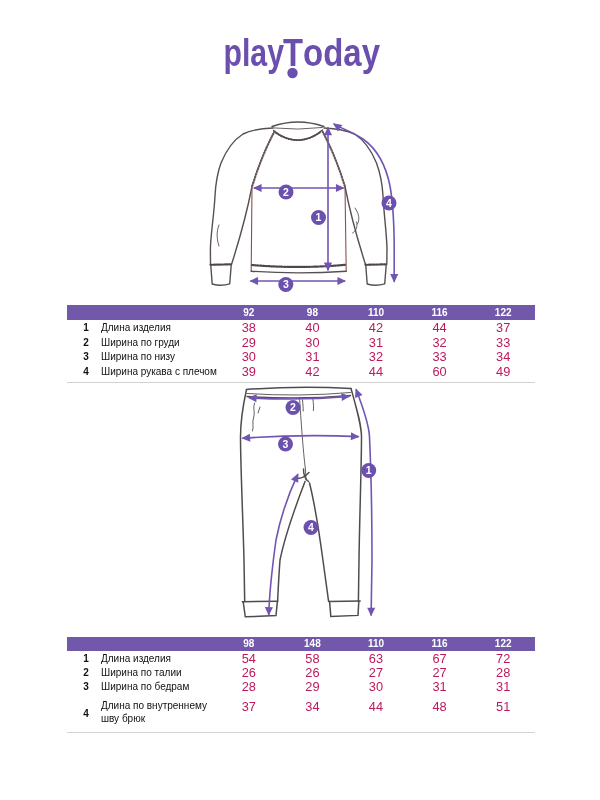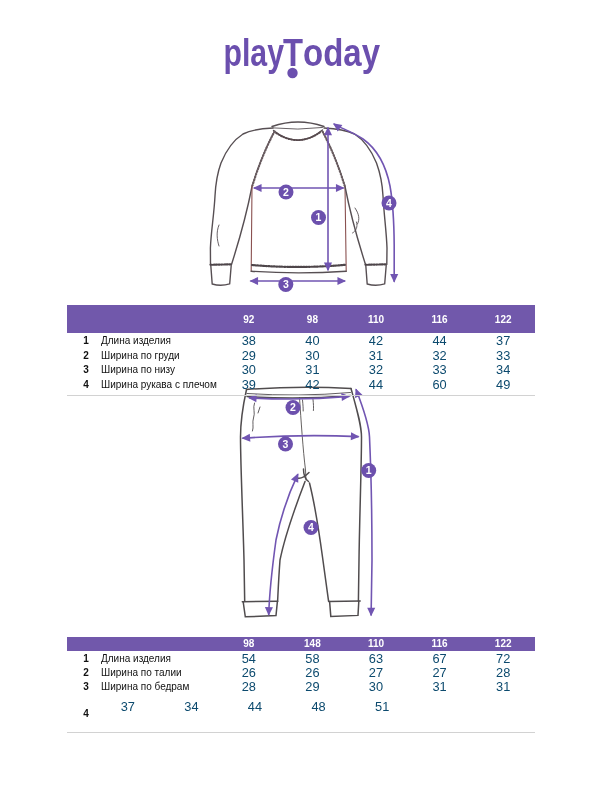--- a/index.html
+++ b/index.html
@@ -6,21 +6,21 @@
 body{width:600px;height:800px;position:relative;font-family:"Liberation Sans",sans-serif;overflow:hidden}
 svg{position:absolute;left:0;top:0}
 .tbl{position:absolute;left:67px;width:468px}
 .hdr{display:flex;background:#7158ab;color:#fff;font-weight:bold;font-size:10px;align-items:center}
 .hdr .sp{width:150px}
 .hdr .c{width:63.6px;text-align:center}
 .row{display:flex;align-items:center;height:14.5px}
 .row2{height:14px}
 .num{width:20px;padding-left:9px;text-align:center;font-weight:bold;font-size:10px;color:#111}
 .lbl{width:116px;padding-left:5px;font-size:10px;color:#111}
-.val{width:63.6px;text-align:center;font-size:12.8px;color:#0c4a6e}
+.val{width:63.6px;text-align:center;font-size:12.8px;color:#be185d}
 .r4{height:32px;align-items:flex-start;padding-top:4px}
 .r4 .num{align-self:center}
 .r4 .val{padding-top:1px}
 .bline{border-bottom:1px solid #d2d2d2}
 </style>
 </head>
 <body>
 <svg width="600" height="800" viewBox="0 0 600 800">
 <defs>
 <marker id="ah" viewBox="0 0 10 10" refX="8.5" refY="5" markerWidth="6" markerHeight="6" orient="auto-start-reverse">
@@ -130,21 +130,21 @@
   <circle cx="285.5" cy="444" r="7.5" fill="#6c50ad"></circle>
   <circle cx="311" cy="527.5" r="7.5" fill="#6c50ad"></circle>
   <text x="368.7" y="474.2">1</text>
   <text x="293" y="411.2">2</text>
   <text x="285.5" y="447.7">3</text>
   <text x="311" y="531.2">4</text>
 </g>
 </svg>
 
 <div class="tbl" style="top:305px">
-  <div class="hdr" style="height:28px">
+  <div class="hdr" style="height:15px">
     <div class="sp"></div>
       <div class="c">92</div>
       <div class="c">98</div>
       <div class="c">110</div>
       <div class="c">116</div>
       <div class="c">122</div>
   </div>
   <div style="padding-top:0.5px">
     <div class="row">
         <div class="num">1</div>
@@ -218,20 +218,21 @@
         <div class="num">3</div>
         <div class="lbl">Ширина по бедрам</div>
         <div class="val">28</div>
         <div class="val">29</div>
         <div class="val">30</div>
         <div class="val">31</div>
         <div class="val">31</div>
       </div>
     <div class="row r4">
         <div class="num">4</div>
+        <div class="lbl" style="line-height:13.5px;padding-top:1px">Длина по внутреннему<br>шву брюк</div>
         <div class="val">37</div>
         <div class="val">34</div>
         <div class="val">44</div>
         <div class="val">48</div>
         <div class="val">51</div>
       </div>
   </div>
   <div class="bline" style="height:2px"></div>
 </div>
 

